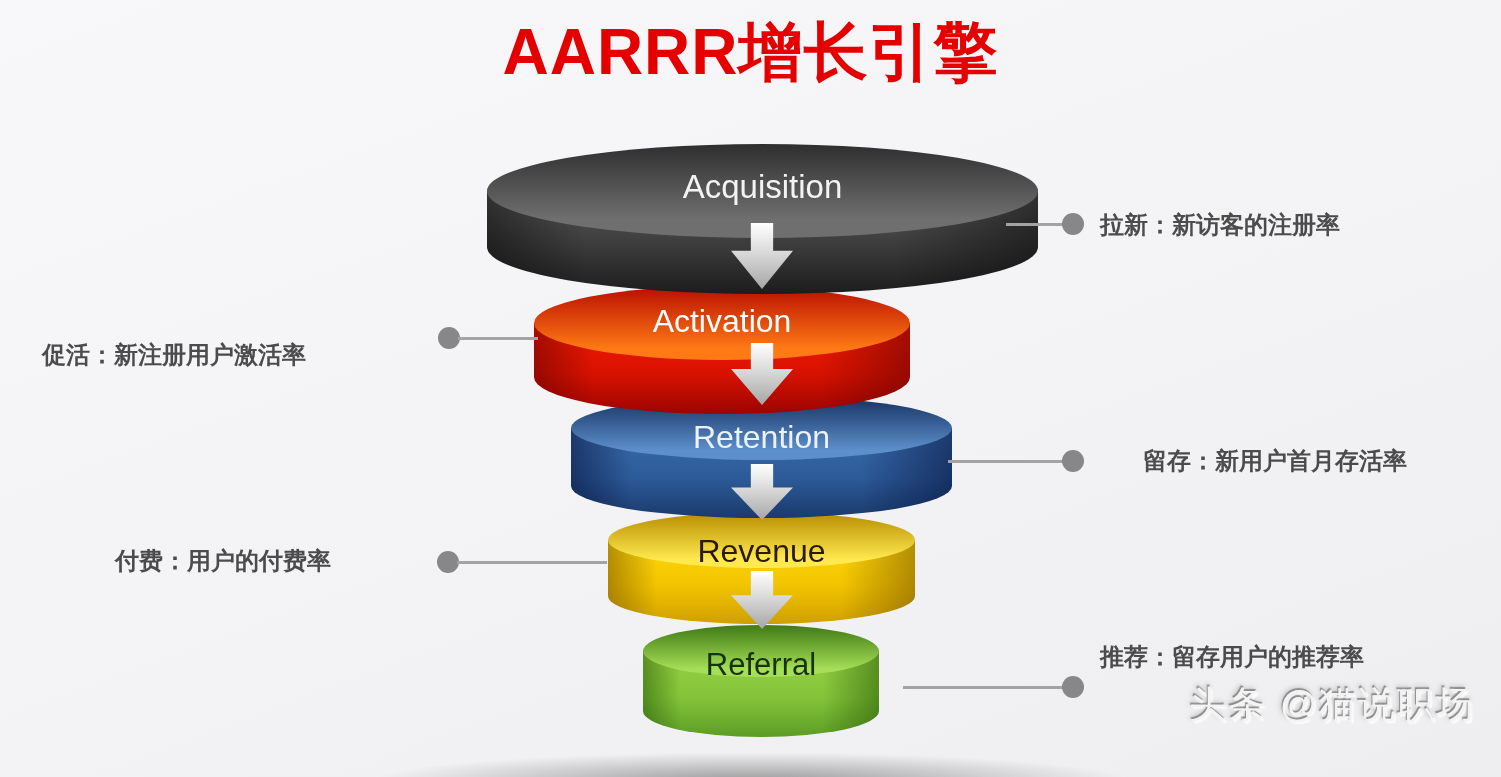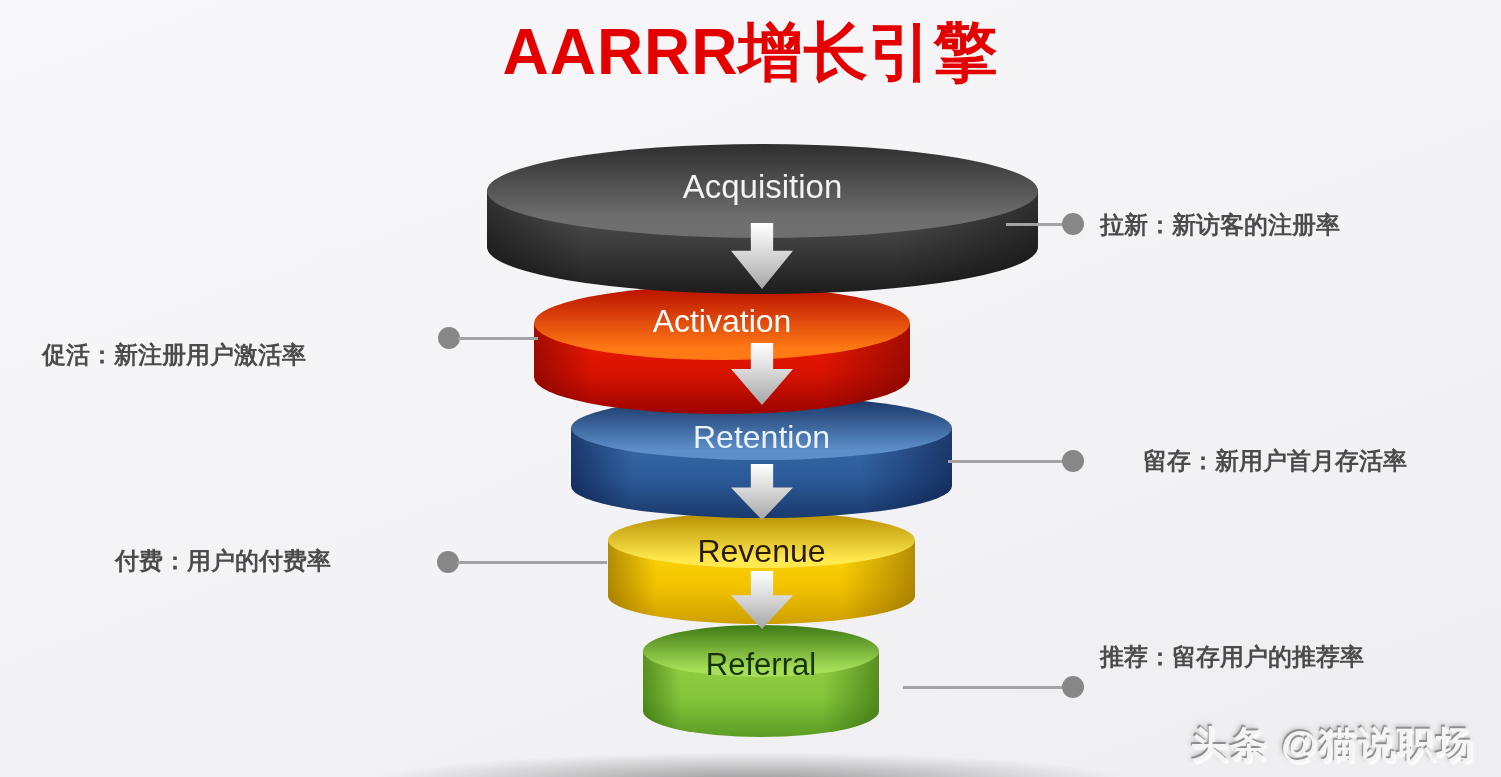--- a/index.html
+++ b/index.html
@@ -76,22 +76,22 @@
   }
   .c-dot{position:absolute;width:22px;height:22px;border-radius:50%;background:#878787;z-index:6;}
   .c-line{position:absolute;height:3px;background:#a3a3a3;z-index:6;}
   .t1{left:1100px;top:206px;}  .d1{left:1062px;top:213px;}  .l1{left:1006px;top:223px;width:58px;}
   .t2{left:42px;top:336px;}    .d2{left:438px;top:327px;}   .l2{left:458px;top:337px;width:80px;}
   .t3{left:1100px;top:442px;margin-left:43px;}  .d3{left:1062px;top:450px;}  .l3{left:948px;top:460px;width:116px;}
   .t4{left:115px;top:542px;}   .d4{left:437px;top:551px;}   .l4{left:457px;top:561px;width:150px;}
   .t5{left:1100px;top:638px;}  .d5{left:1062px;top:676px;}  .l5{left:903px;top:686px;width:161px;}
   
   .watermark{
-    position:absolute;top:720px;right:26px;z-index:7;
-    font-size:37px;font-weight:700;color:#f4f4f4;letter-spacing:2px;
+    position:absolute;top:680px;right:26px;z-index:7;
+    font-size:37px;font-weight:400;color:#f4f4f4;letter-spacing:2px;
     text-shadow:-1px -2px 1px rgba(125,125,125,.85),2px 2px 2px rgba(255,255,255,.95),-2px -3px 5px rgba(100,100,100,.35);
   }
   
   .bottom-shadow{
     position:absolute;left:270px;right:270px;bottom:0;height:24px;z-index:0;
     background:radial-gradient(ellipse 55% 170% at 50% 120%,rgba(45,45,45,.45),rgba(45,45,45,0) 72%);
   }
 </style>
 </head>
 <body>

